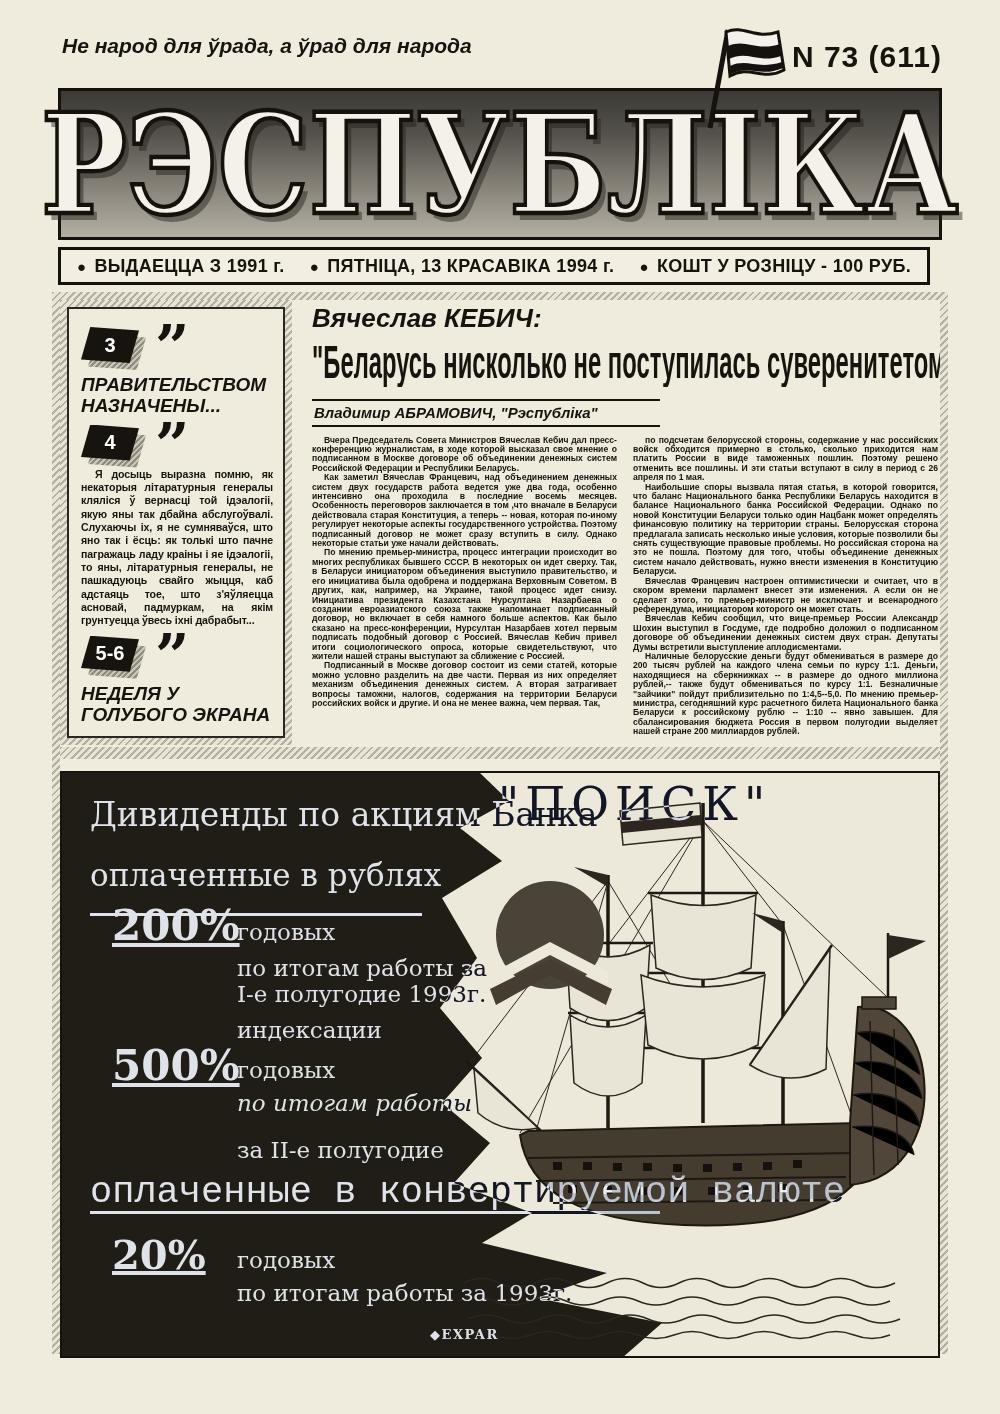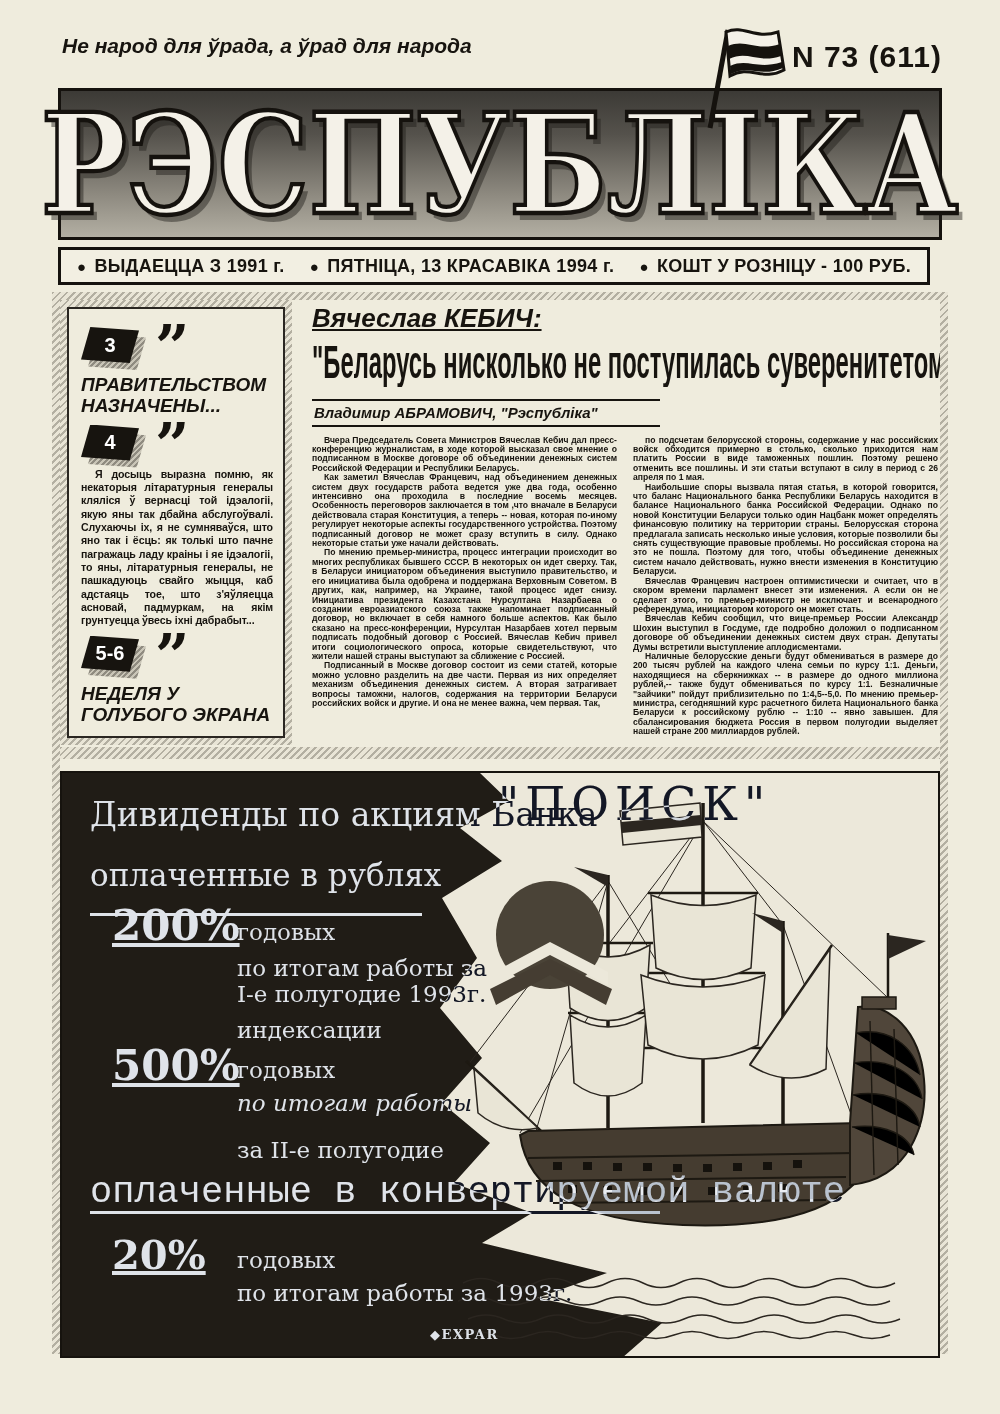--- a/index.html
+++ b/index.html
@@ -49,21 +49,21 @@
     clip-path:polygon(16% 0,100% 10%,84% 100%,0 90%);
     background:repeating-linear-gradient(135deg,#8f8b80 0 2px,#c9c5b7 2px 4px); }
   .badge { position:relative; z-index:1; width:58px; height:36px; background:#17140f; color:#fff;
     clip-path:polygon(16% 0,100% 10%,84% 100%,0 90%);
     display:flex; align-items:center; justify-content:center; font:bold 20px "Liberation Sans",sans-serif; }
   .quote-glyph { font-family:"DejaVu Serif",serif; font-weight:bold; font-size:60px; line-height:0.55; margin-left:16px; margin-top:4px;}
   .teaser-title { font:italic bold 19px/1.12 "Liberation Sans",sans-serif; margin:10px 0 8px; }
   .teaser-excerpt { font:bold 10.6px/1.26 "Liberation Sans",sans-serif; text-align:justify; text-indent:14px; margin:6px 0 8px; letter-spacing:-0.1px;}
   
   .article { position:absolute; left:242px; top:0; width:638px; height:447px; padding:4px 0 0 10px; overflow:hidden;}
-  .kicker { font:italic bold 26px/1.1 "Liberation Sans",sans-serif;text-decoration:underline; }
+  .kicker { font:italic bold 26px/1.1 "Liberation Sans",sans-serif; }
   .headline-box { height:52px; margin-top:8px; }
   .headline { font:bold 35px/1.2 "Liberation Sans",sans-serif; white-space:nowrap;
     transform:scale(0.68,1.30); transform-origin:left center; letter-spacing:0; }
   .byline { display:inline-block; margin-top:6px; width:348px; border-top:2px solid #17140f; border-bottom:2px solid #17140f;
     padding:3px 0 3px 2px; font:italic bold 15px/1.2 "Liberation Sans",sans-serif; }
   .cols { display:flex; gap:16px; margin-top:9px; }
   .col { width:305px; font:bold 8.6px/9.4px "Liberation Sans",sans-serif; text-align:justify; letter-spacing:0; }
   .col p { text-indent:12px; margin:0; }
   
   .divider { position:absolute; left:0; top:447px; width:880px; height:12px; }

